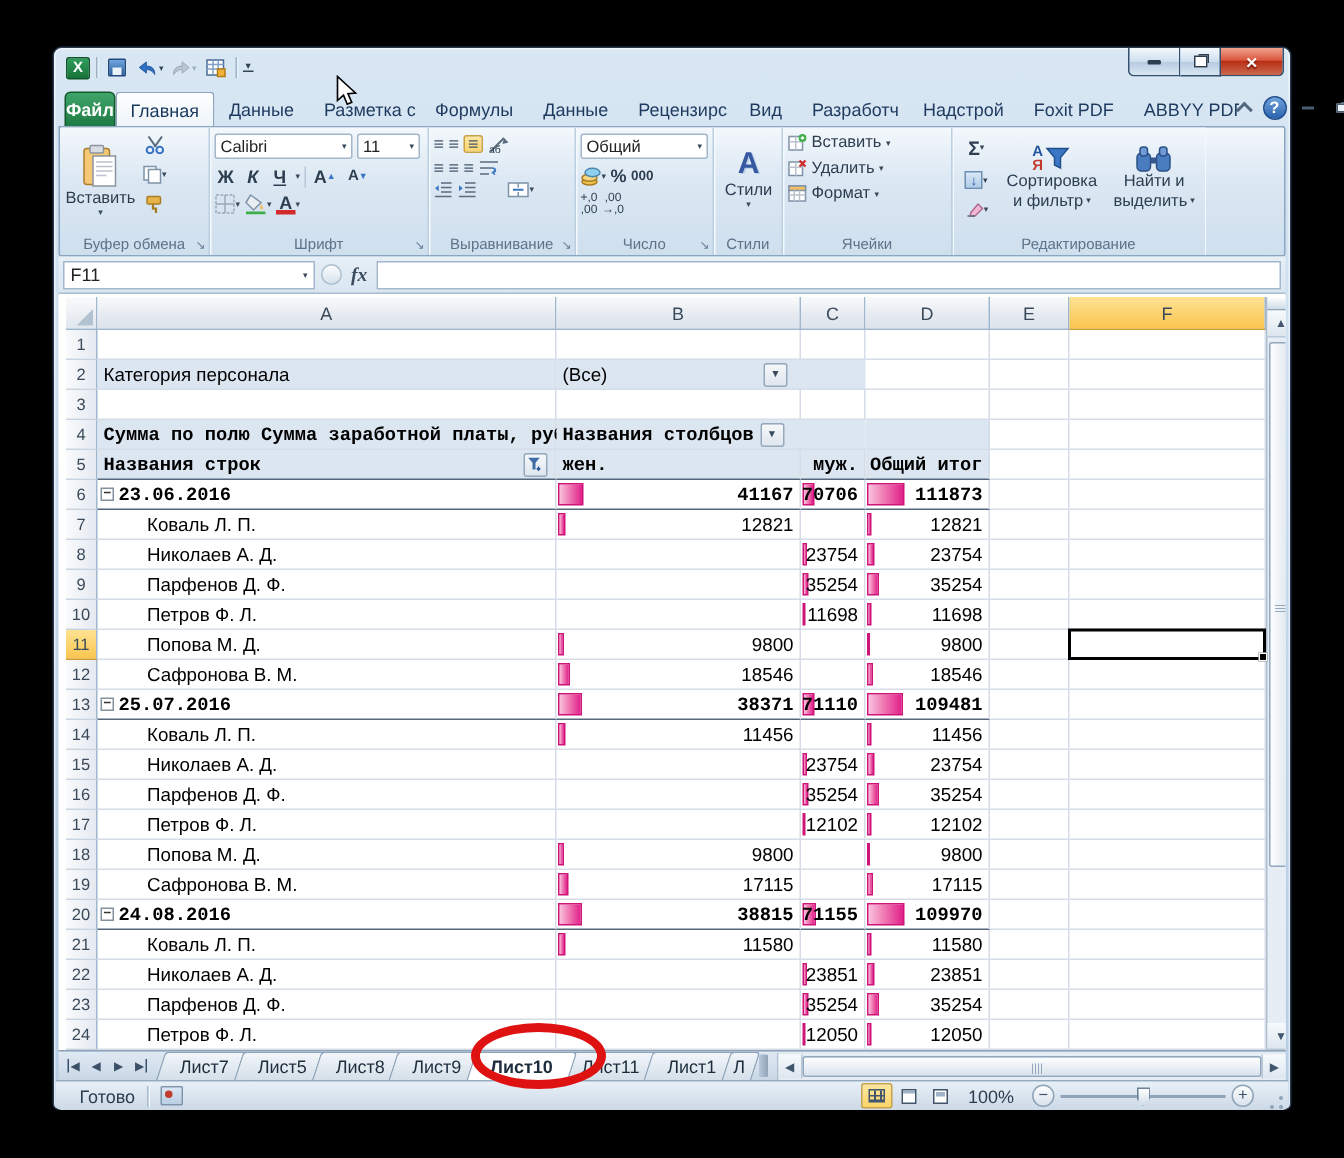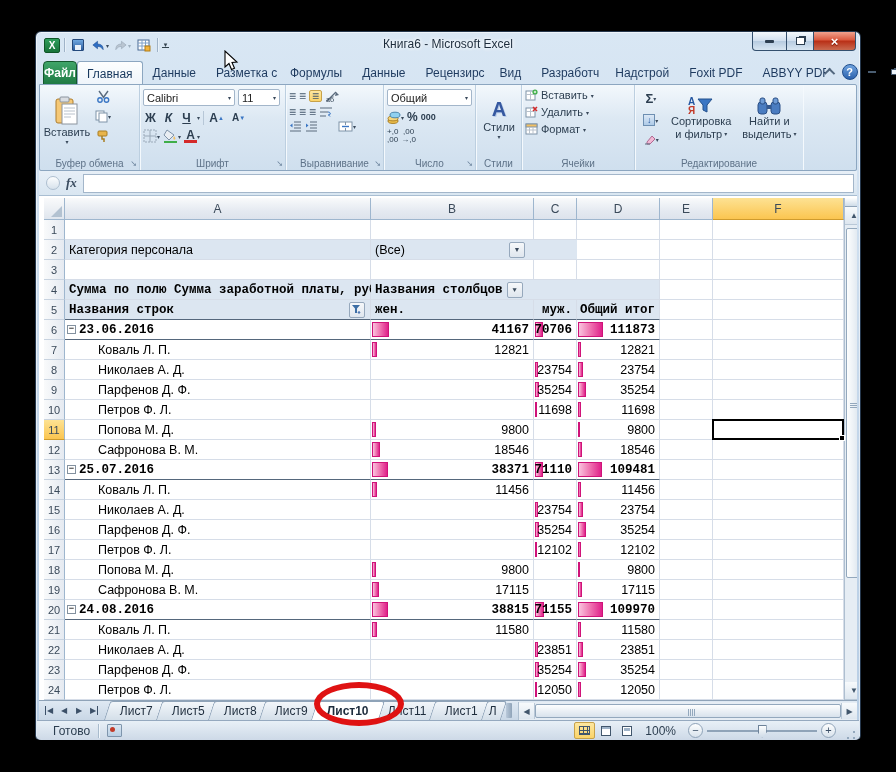--- a/index.html
+++ b/index.html
@@ -211,21 +211,20 @@
               <path d="M1 4 H12 M1 7 H12 M5 1 V11 M8.5 1 V11" stroke="#7ea0c8" stroke-width="1"></path>
               <rect x="8" y="7" width="5" height="5" fill="#f2b33c" stroke="#b27d14"></rect>
             </svg>
         </div>
         <div class="sep"></div>
         <div class="qat-dd">
             <span>▾</span>
             <span style="width:7px;height:1px;background:#33434f"></span>
           </div>
       </div>
-      <div class="title-text">Книга6 - Microsoft Excel</div>
       <div class="winbtns">
         <div class="wbtn wbtn-min">
             <div class="glyph-bar"></div>
           </div>
         <div class="wbtn wbtn-max">
             <div class="glyph-restore"></div>
           </div>
         <div class="wbtn wbtn-close">
             <span>×</span>
           </div>
@@ -522,20 +521,24 @@
                 <span>выделить</span>
                 <span class="dd-mini">▾</span>
               </span>
           </div>
         </div>
         <div class="glabel">Редактирование</div>
       </div>
     </div>
 
     <div class="fbar">
+      <div class="namebox">
+          <span>F11</span>
+          <span class="dd-mini">▾</span>
+        </div>
       <div class="fx-sep"></div>
       <div class="fx">fx</div>
       <div class="finput"></div>
     </div>
 
     <div class="gridwrap">
       <div class="colhdrs" id="col-headers">
           <div class="corner" style="left: 5px; width: 21px;"></div>
           <div class="hcell" style="left: 26px; width: 306px;">A</div>
           <div class="hcell" style="left: 332px; width: 163px;">B</div>

